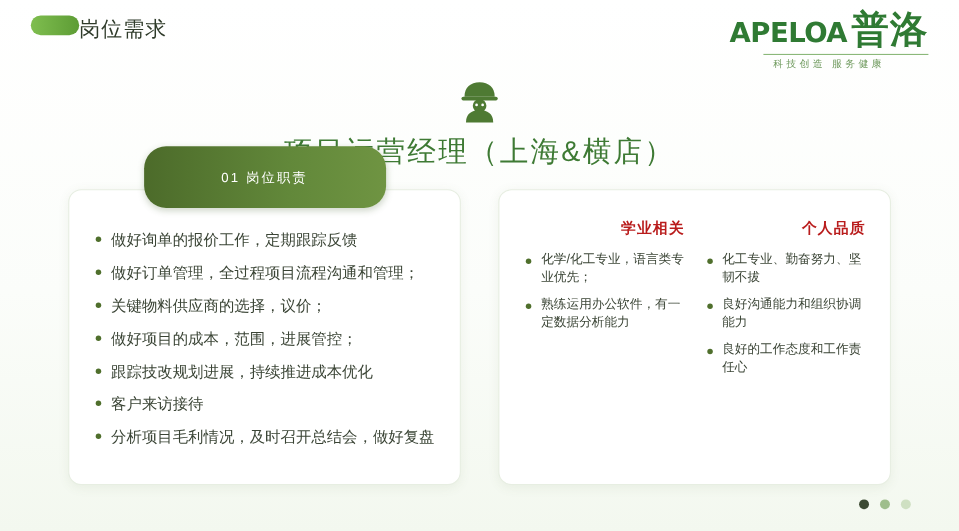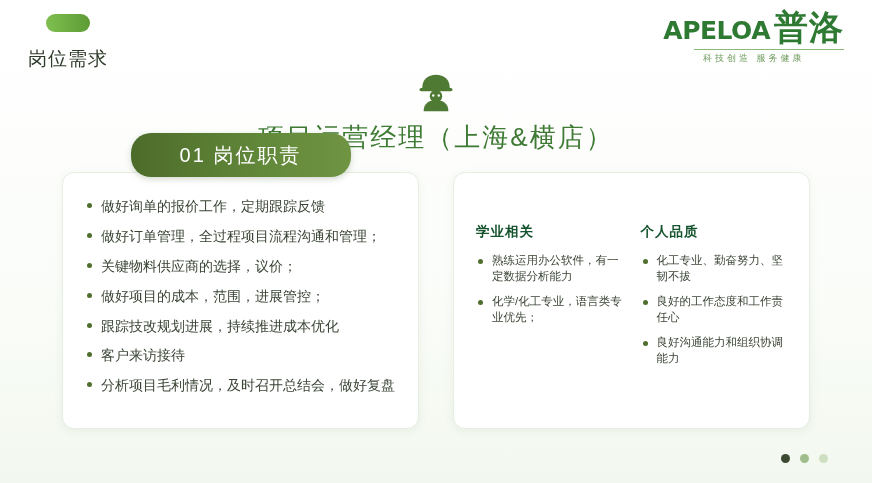--- a/index.html
+++ b/index.html
@@ -20,23 +20,20 @@
     height: 483px;
     background: linear-gradient(180deg, #ffffff 0%, #fbfdfa 55%, #f3f8ef 100%);
     overflow: hidden;
   }
   
   .header {
     position: absolute;
     top: 14px;
     left: 28px;
     display: flex;
-    align-items: center;
-    gap: 14px;
-    flex-direction: column;
   }
   .header-pill {
     width: 44px;
     height: 18px;
     border-radius: 9px;
     background: linear-gradient(90deg, #7fbe4f 0%, #5d9c35 100%);
   }
   .header-title {
     font-size: 19px;
     color: #2f3b2a;
@@ -115,25 +112,25 @@
     border-radius: 12px;
     border: 1px solid #e7eee2;
     box-shadow: 0 2px 10px rgba(90,120,70,0.08);
     padding: 26px 22px 22px 22px;
     min-height: 224px;
     box-sizing: border-box;
   }
   .card-badge {
     width: 220px;
     margin: -46px auto 0 auto;
-    height: 44px;
+    height: 56px;
     border-radius: 20px;
     background: linear-gradient(90deg, #4c6b2a 0%, #62883a 60%, #6f9442 100%);
     color: #ffffff;
-    font-size: 20px;
+    font-size: 12px;
     letter-spacing: 2px;
     display: flex;
     align-items: center;
     justify-content: center;
     box-shadow: 0 2px 6px rgba(70,100,50,0.25);
     position: relative;
     top: -20px;
   }
   .bullets {
     list-style: none;
@@ -162,25 +159,24 @@
   .col-wrap {
     display: flex;
     gap: 18px;
   }
   .col {
     flex: 1;
   }
   .col-head {
     font-size: 13.5px;
     font-weight: bold;
-    color: #14532d;
-    text-align: left;
+    color: #b91c1c;
+    text-align: right;
     margin-bottom: 12px;
     letter-spacing: 1px;
-    margin-top: 24px;
   }
   .col .bullets li {
     font-size: 11.5px;
     margin-bottom: 10px;
     line-height: 1.35;
   }
   .col .bullets li.highlight {
     color: #c0392b;
     font-weight: bold;
   }
@@ -268,30 +264,30 @@
         <li>客户来访接待</li>
         <li>分析项目毛利情况，及时召开总结会，做好复盘</li>
       </ul>
     </div>
 
     <div class="card">
       <div class="col-wrap">
         <div class="col">
           <div class="col-head">学业相关</div>
           <ul class="bullets">
+            <li>化学/化工专业，语言类专业优先；</li>
             <li>熟练运用办公软件，有一定数据分析能力</li>
-            <li>化学/化工专业，语言类专业优先；</li>
           </ul>
         </div>
         <div class="col">
           <div class="col-head">个人品质</div>
           <ul class="bullets">
             <li>化工专业、勤奋努力、坚韧不拔</li>
+            <li>良好沟通能力和组织协调能力</li>
             <li>良好的工作态度和工作责任心</li>
-            <li>良好沟通能力和组织协调能力</li>
           </ul>
         </div>
       </div>
     </div>
 
   </div>
 
   <div class="dots">
     <div class="dot active"></div>
     <div class="dot mid"></div>

